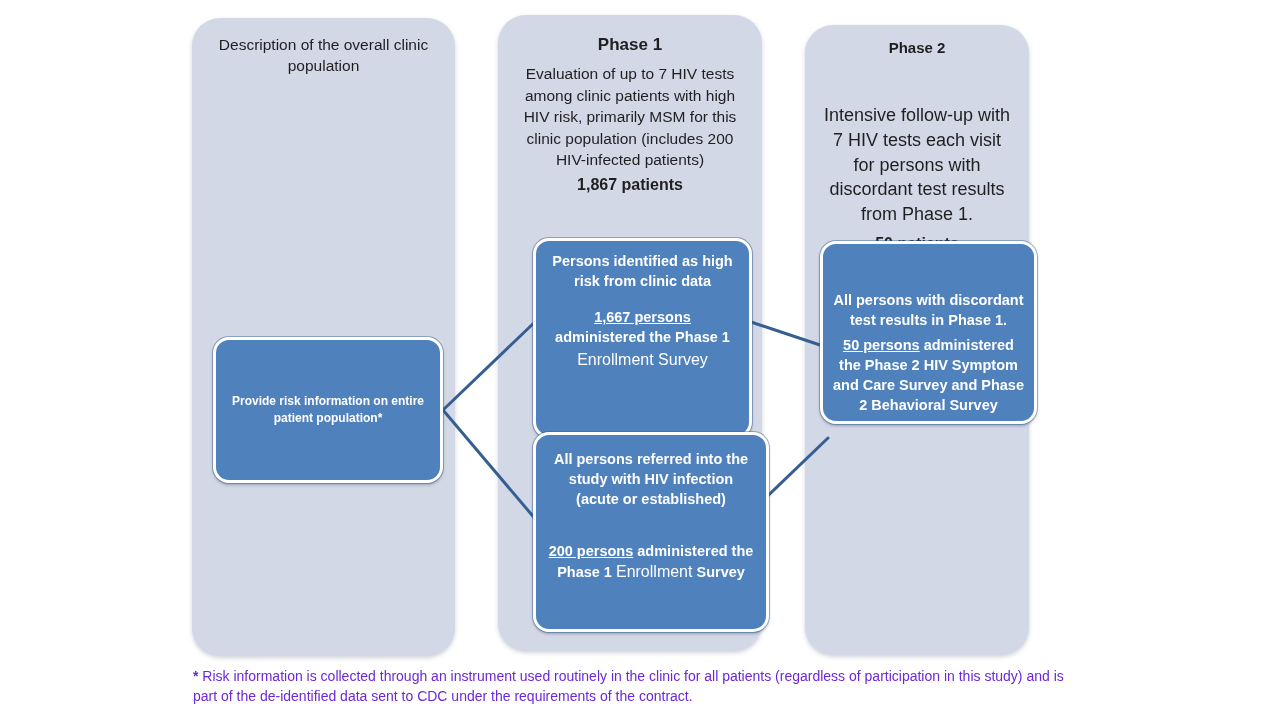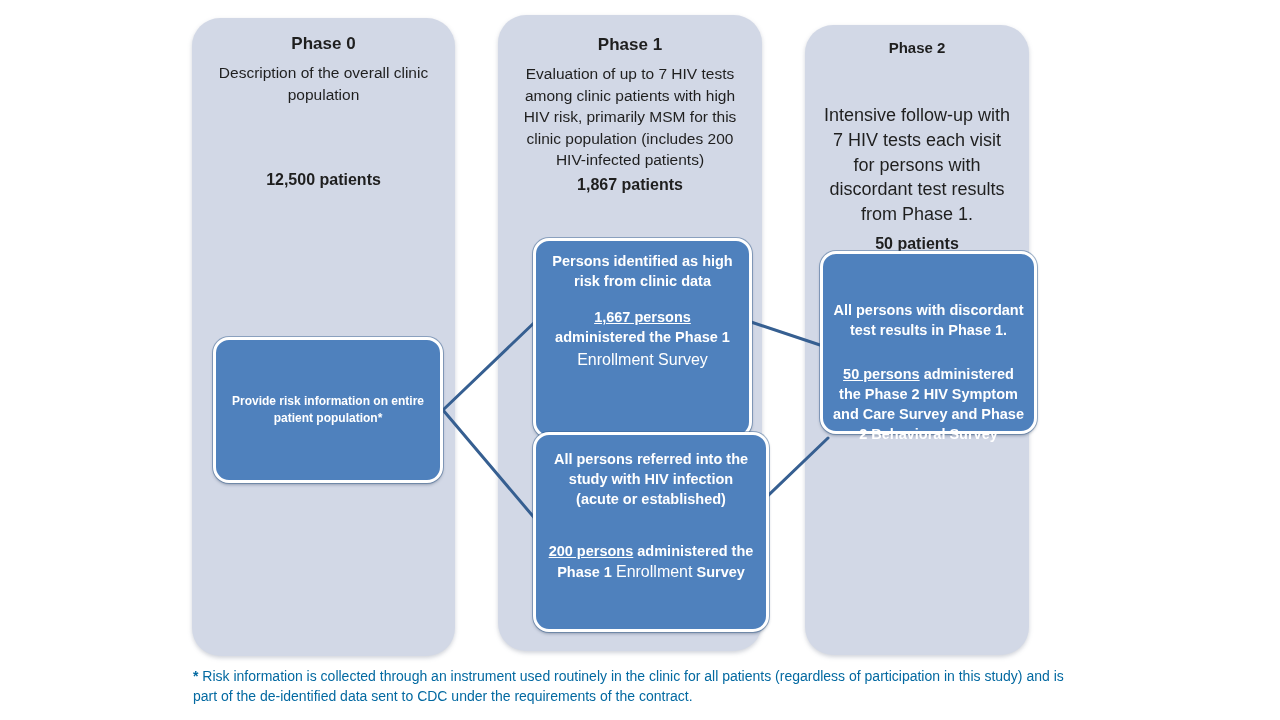--- a/index.html
+++ b/index.html
@@ -40,48 +40,46 @@
     font-weight:bold;
     font-size:14.5px;
     line-height:1.38;
     text-align:center;
     display:flex;
     flex-direction:column;
   }
   .box-p0{left:213px;top:337px;width:230px;height:146px;justify-content:center;padding:8px 14px;font-size:12px;}
   .box-p1a{left:533px;top:238px;width:219px;height:200px;padding:10px 12px 0;}
   .box-p1b{left:533px;top:432px;width:236px;height:200px;padding:14px 12px 11px;}
-  .box-p2{left:820px;top:251px;width:217px;height:183px;padding:46px 10px 0;}
+  .box-p2{left:820px;top:241px;width:217px;height:183px;padding:46px 10px 0;}
 
   .box-p1a .sub{margin-top:16px;}
   .box-p1b .sub{margin-top:32px;}
-  .box-p2 .sub{margin-top:24px;}
+  .box-p2 .sub{margin-top:5px;}
   .u{text-decoration:underline;}
   .light{font-weight:normal;font-size:16px;}
   .survey-line{font-weight:normal;font-size:16px;margin-top:2px;}
 
   
   .connectors{position:absolute;left:0;top:0;width:1280px;height:720px;pointer-events:none;}
 
   
   .footnote{
     position:absolute;left:193px;top:666px;width:884px;
-    font-size:14px;line-height:1.45;color:#0369a1;text-align:left;
+    font-size:14px;line-height:1.45;color:#6d28d9;text-align:left;
   }
   .footnote strong{font-weight:bold;}
 </style>
 </head>
 <body>
 
 <div class="stage">
 
   <div class="col col-0">
-    <div class="col-title">Phase 0</div>
     <div class="col-desc">Description of the overall clinic population</div>
-    <div class="col-count">12,500 patients</div>
   </div>
 
   <div class="col col-1">
     <div class="col-title">Phase 1</div>
     <div class="col-desc">Evaluation of up to 7 HIV tests among clinic patients with high HIV risk, primarily MSM for this clinic population (includes 200 HIV-infected patients)</div>
     <div class="col-count">1,867 patients</div>
   </div>
 
   <div class="col col-2">
     <div class="col-title">Phase 2</div>

